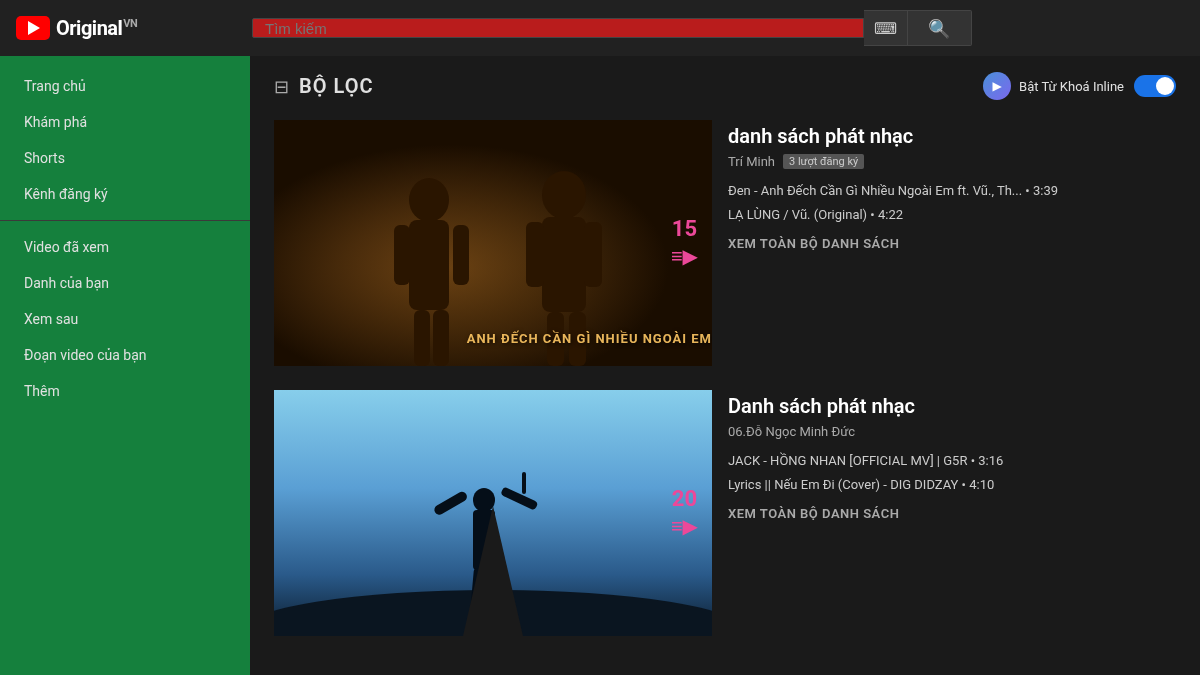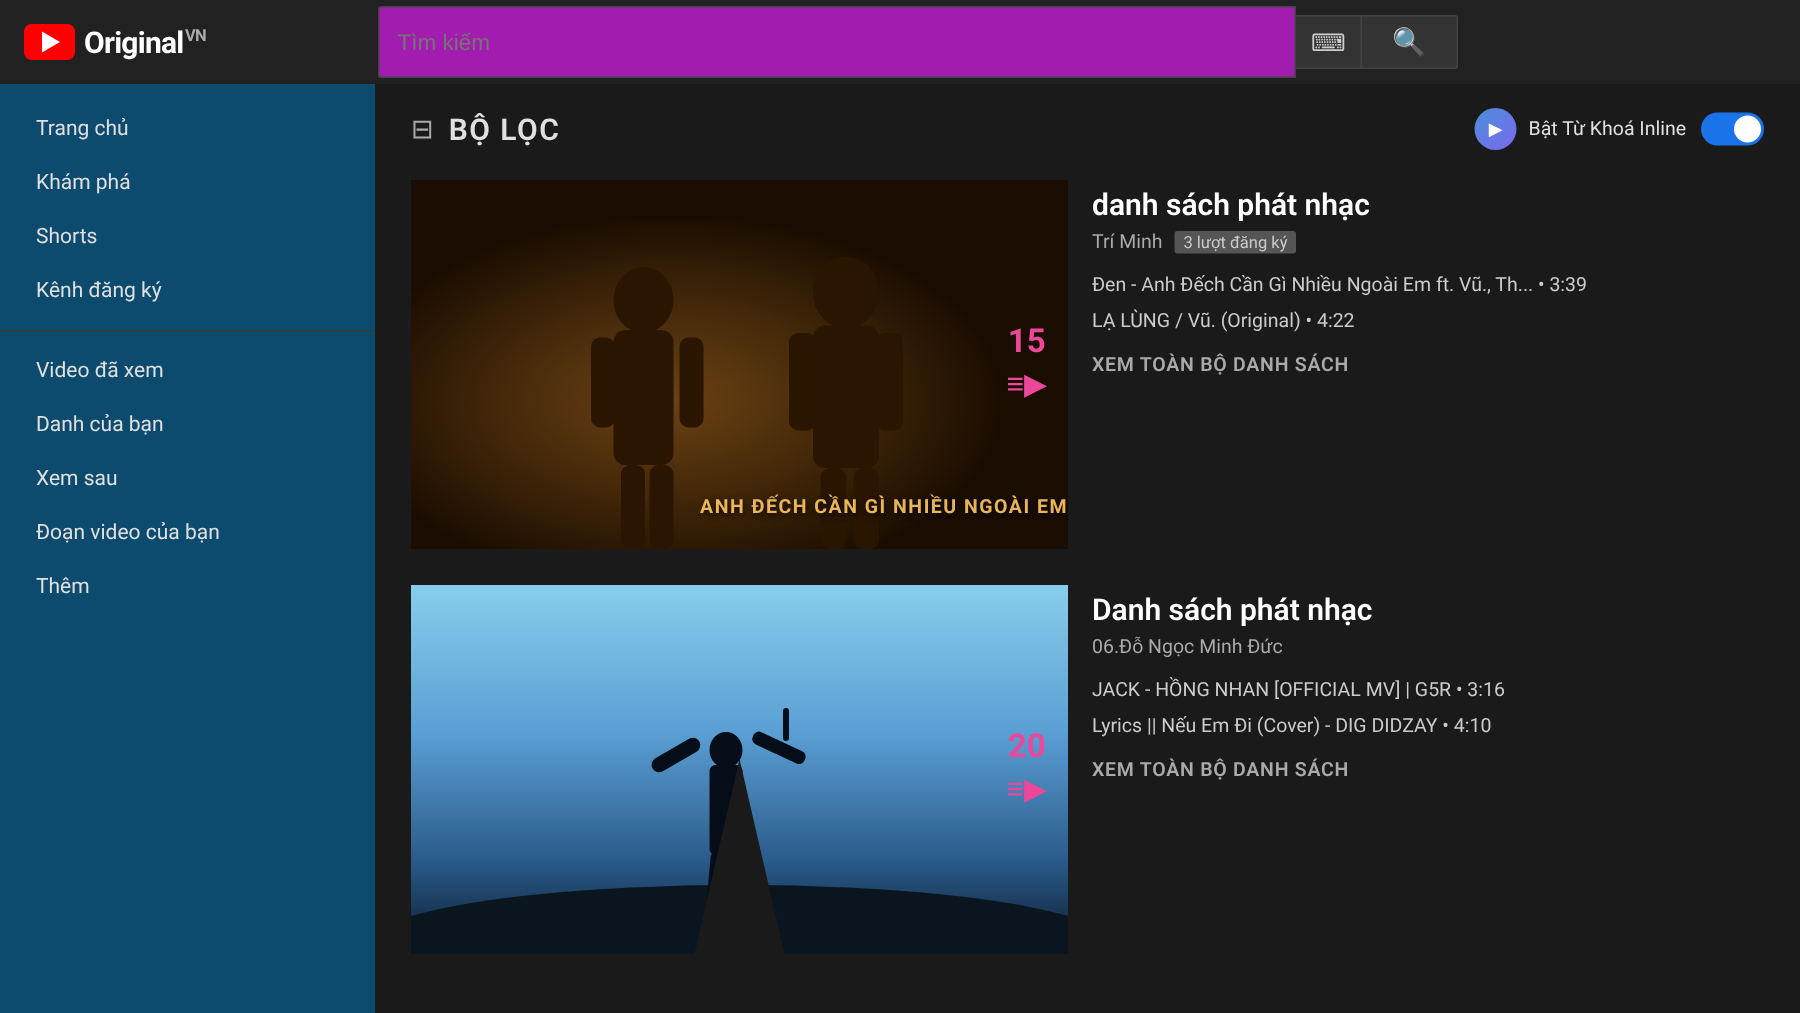--- a/index.html
+++ b/index.html
@@ -69,24 +69,24 @@
     .search-area {
       flex: 1;
       display: flex;
       align-items: center;
       max-width: 720px;
     }
     .search-bar {
       flex: 1;
       display: flex;
       align-items: center;
-      background: #a21caf;
+      background: #b91c1c;
       border: 1px solid #444;
       border-radius: 2px 0 0 2px;
-      height: 48px;
+      height: 20px;
       padding: 0 12px;
       justify-content: center;
     }
     .search-input {
       background: transparent;
       border: none;
       outline: none;
       color: #e0e0e0;
       font-size: 15px;
       width: 100%;
@@ -115,21 +115,21 @@
       cursor: pointer;
     }
 
     
     .sidebar {
       position: fixed;
       top: 56px;
       left: 0;
       width: 250px;
       height: calc(675px - 56px);
-      background: #0c4a6e;
+      background: #15803d;
       padding: 12px 0;
       overflow-y: auto;
     }
     .sidebar-item {
       padding: 10px 24px;
       font-size: 14px;
       color: #e0e0e0;
       cursor: pointer;
       display: flex;
       align-items: center;

